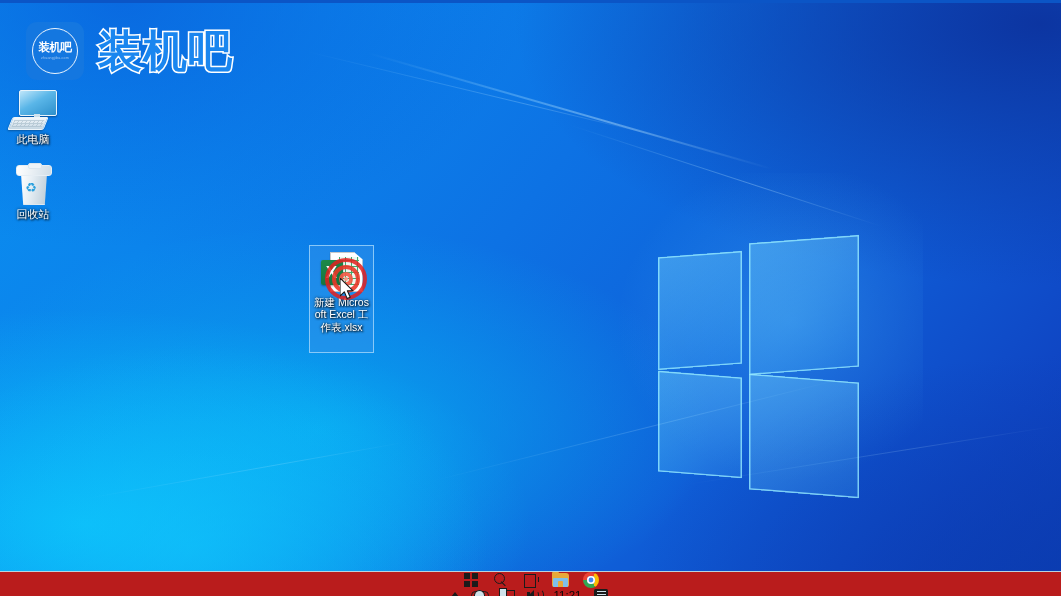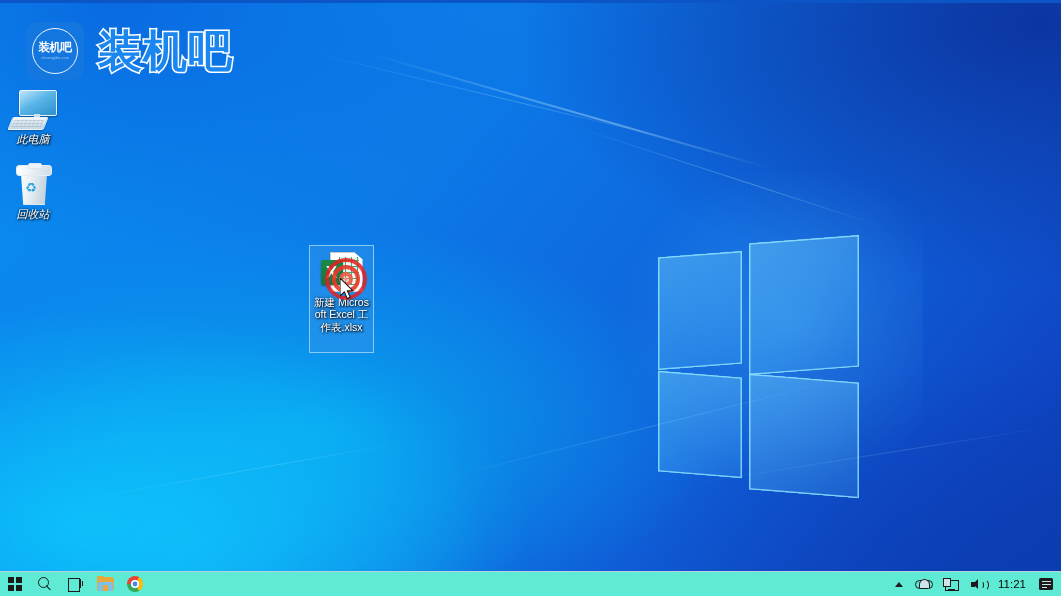--- a/index.html
+++ b/index.html
@@ -104,21 +104,20 @@
     paint-order: stroke fill;
     line-height: 1;
   }
 
   
   .desk-icon {
     position: absolute;
     width: 66px;
     display: flex; flex-direction: column; align-items: center;
     text-align: center;
-    font-style: italic;
   }
   .desk-icon .ico-label {
     margin-top: 3px;
     font-size: 11px;
     color: #ffffff;
     line-height: 1.15;
     text-shadow: 0 0 3px rgba(0,0,0,0.9), 1px 1px 2px rgba(0,0,0,0.95);
     word-break: break-all;
   }
 
@@ -234,23 +233,23 @@
     font-weight: bold;
     color: #ffffff;
     letter-spacing: 1px;
     -webkit-text-stroke: 2.2px #000000;
     paint-order: stroke fill;
   }
 
   
   #taskbar {
     position:absolute; left:0; right:0; bottom:0; height: 24px;
-    background: #5eead4;
+    background: #b91c1c;
     border-top: 1px solid #b9d3de;
-    display:flex; align-items:center; justify-content:space-between;
+    display:flex; align-items:center; justify-content:space-between;flex-direction:column;
   }
   .tb-left { display:flex; align-items:center; height:100%; }
   .tb-btn {
     width: 30px; height: 100%;
     display:flex; align-items:center; justify-content:center;
   }
   .tb-right { display:flex; align-items:center; height:100%; padding-right: 2px; }
   .tray-item {
     height:100%; display:flex; align-items:center; justify-content:center;
     padding: 0 6px;

